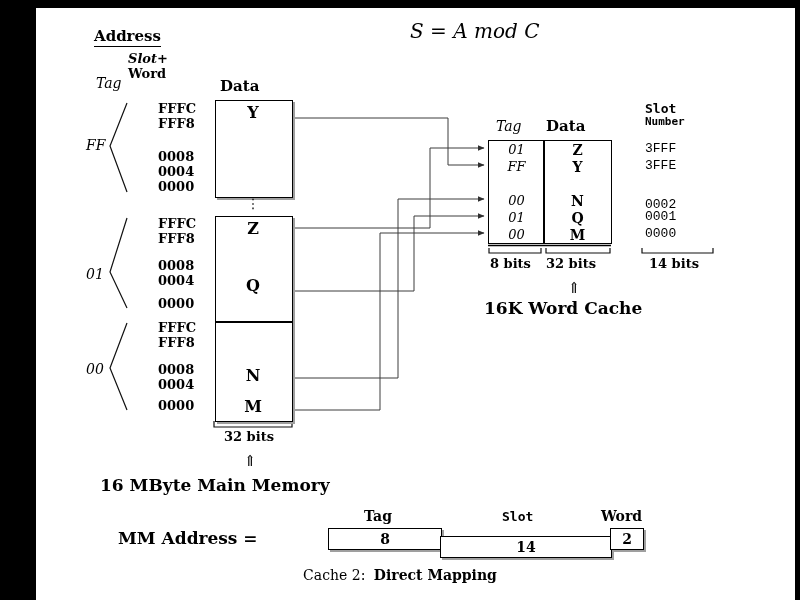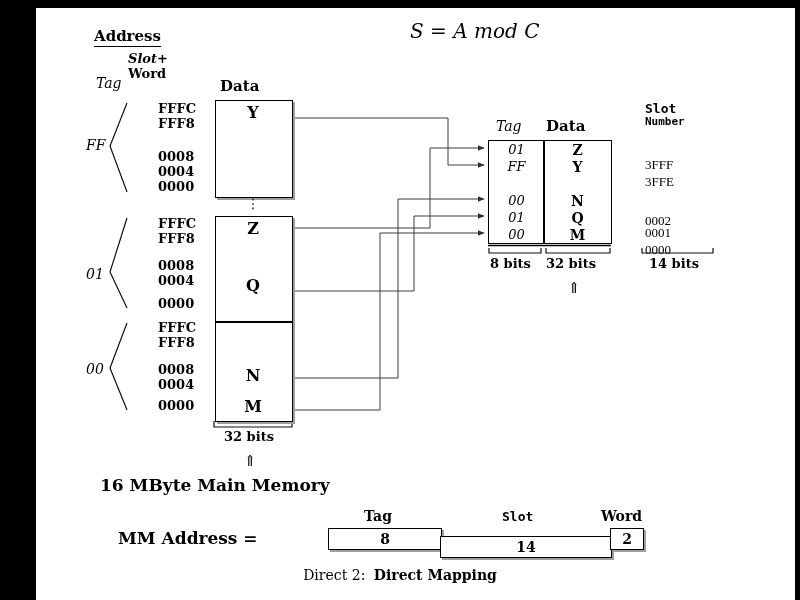--- a/index.html
+++ b/index.html
@@ -12,21 +12,21 @@
   .bar{position:absolute;background:#000;}
   .block{position:absolute;border:1.5px solid #000;background:#fff;box-shadow:2px 2px 0 #9f9f9f;}
   .letter{position:absolute;width:76px;left:215px;text-align:center;font-weight:bold;font-size:16px;}
   .addr{position:absolute;left:158px;width:46px;font-weight:bold;font-size:13px;}
   .memtag{position:absolute;left:86px;width:30px;font-style:italic;font-size:14px;}
   .cache{position:absolute;left:488px;top:140px;width:122px;height:102px;border:1.5px solid #000;background:#fff;}
   .cdivider{position:absolute;left:54px;top:0;width:1.5px;height:100%;background:#000;}
   .crow{display:flex;height:17px;align-items:center;}
   .ctag{width:55px;text-align:center;font-style:italic;font-size:13px;}
   .cdata{flex:1;text-align:center;font-weight:bold;font-size:14px;}
-  .slotnum{position:absolute;left:645px;font-size:13px;font-family:Liberation Serif, serif;margin-top:16px;}
+  .slotnum{position:absolute;left:645px;font-size:13px;font-family:Liberation Mono, monospace;}
   .mmbox{position:absolute;top:528px;height:20px;border:1.2px solid #000;background:#fff;
          box-shadow:2px 2px 0 #9f9f9f;text-align:center;font-weight:bold;font-size:14px;line-height:20px;}
   .overlay{position:absolute;left:0;top:0;pointer-events:none;}
   .arr{fill:none;stroke:#3c3c3c;stroke-width:1;marker-end:url(#ah);}
   .brace{fill:none;stroke:#111;stroke-width:1.2;}
   .brk{fill:none;stroke:#111;stroke-width:1.2;}
   .underline{border-bottom:1.4px solid #000;padding-bottom:1px;}
 </style>
 </head>
 <body>
@@ -139,29 +139,30 @@
   <div class="slotnum" style="top:158px;">3FFE</div>
   <div class="slotnum" style="top:197px;">0002</div>
   <div class="slotnum" style="top:209px;">0001</div>
   <div class="slotnum" style="top:226px;">0000</div>
 
   <div class="t b" style="left:490px;top:257px;font-size:13px;">8 bits</div>
   <div class="t b" style="left:546px;top:257px;font-size:13px;">32 bits</div>
   <div class="t b" style="left:649px;top:257px;font-size:13px;">14 bits</div>
 
   <div class="t" style="left:568px;top:280px;font-size:15px;">⇑</div>
+  <div class="t b" style="left:484px;top:299px;font-size:17px;">16K Word Cache</div>
 
   <div class="t b" style="left:118px;top:529px;font-size:17px;">MM Address =</div>
 
   <div class="t b" style="left:364px;top:509px;font-size:14px;">Tag</div>
   <div class="t b mono" style="left:502px;top:510px;font-size:13px;">Slot</div>
   <div class="t b" style="left:601px;top:509px;font-size:14px;">Word</div>
 
   <div class="mmbox" style="left:328px;width:112px;">8</div>
   <div class="mmbox" style="left:440px;width:170px;margin-top:8px;">14</div>
   <div class="mmbox" style="left:610px;width:32px;">2</div>
 
   <div class="t" style="left:250px;top:568px;width:300px;text-align:center;font-size:14px;">
-    <span>Direct 2:</span>
+    <span>Cache 2:</span>
     <span class="b" style="margin-left:4px;">Direct Mapping</span>
   </div>
 
 </div>
 
 </body></html>

